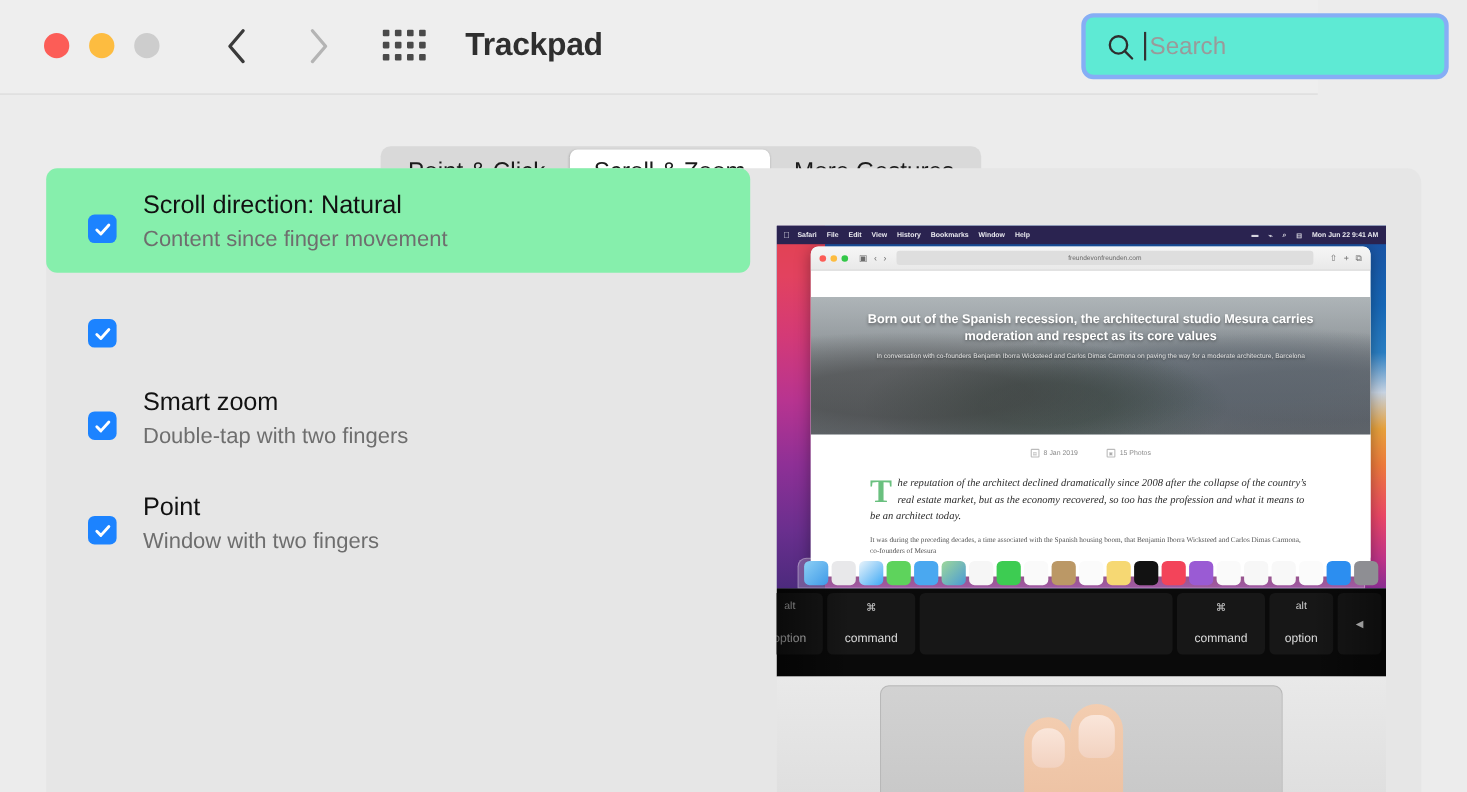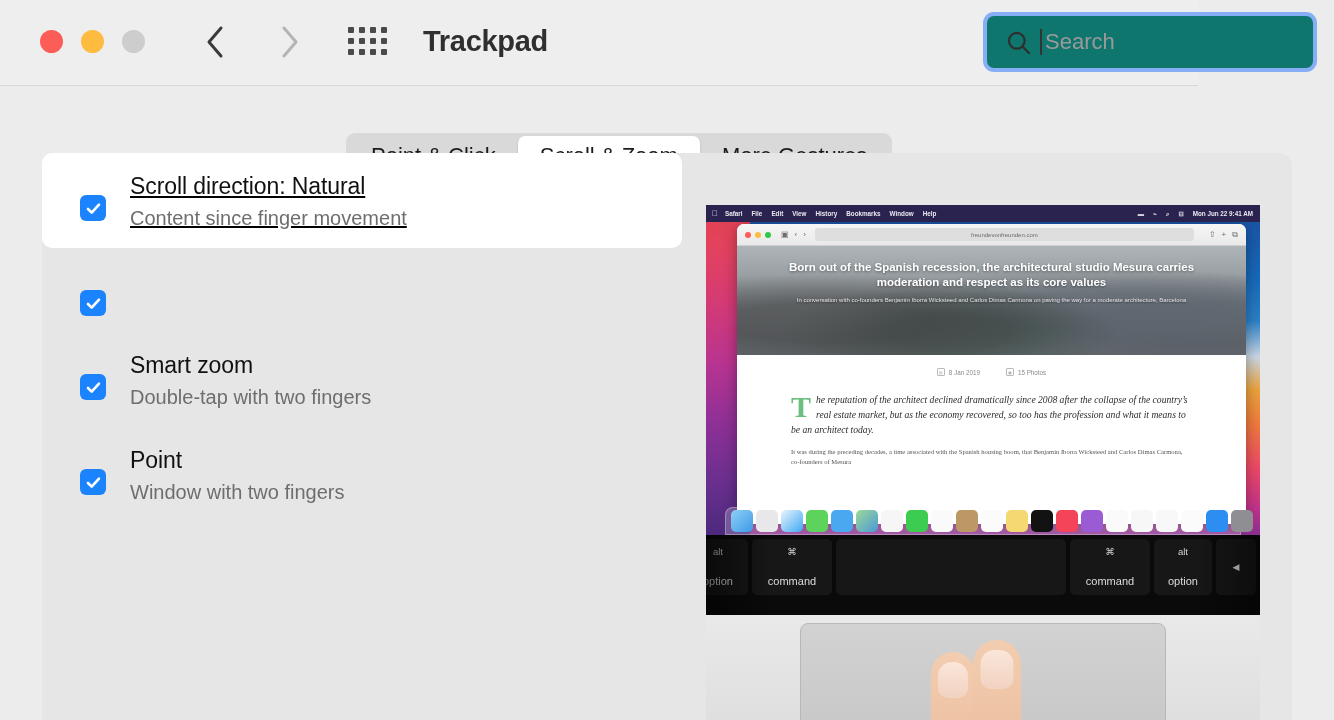--- a/index.html
+++ b/index.html
@@ -41,21 +41,21 @@
     font-size:29px; font-weight:bold; color:#2f2f2f;
     letter-spacing:-0.3px;
   }
 
   
   #search-wrap{
     position:absolute; left:983px; top:12px;
     width:334px; height:60px;
     border-radius:11px;
     border:4px solid #86aef5;
-    background:#0f766e;
+    background:#5eead4;
     display:flex; align-items:center;
     padding-left:18px;
     cursor:text;
   }
   #search-icon{ width:27px; height:27px; flex:none; margin-right:8px; }
   #search-caret{
     width:2px; height:26px; background:#333; margin-right:3px;
   }
   #search-input{
     border:none; outline:none; background:transparent;
@@ -98,21 +98,21 @@
   #options{
     position:absolute; left:0; top:0; width:640px;
   }
   .option-row{
     position:relative;
     display:flex; align-items:flex-start;
     padding:18px 0 16px 38px;
     border-radius:10px;
     cursor:pointer;
   }
-  .option-row.selected{ background:#ffffff;text-decoration:underline; }
+  .option-row.selected{ background:#86efac; }
   .checkbox{
     width:26px; height:26px; border-radius:6px;
     background:#1c83ff; flex:none;
     margin-top:24px; margin-right:24px;
     display:flex; align-items:center; justify-content:center;
   }
   .option-text{ padding-top:0; }
   .option-title{
     font-size:23px; color:#111; line-height:30px;
     letter-spacing:-0.1px;
@@ -188,23 +188,24 @@
   }
   .sf-light{ width:6px; height:6px; border-radius:50%; margin-right:4px; }
   .sf-btn{ font-size:8px; color:#6c6c6c; margin-left:6px; }
   #url-field{
     flex:1; height:13px; margin:0 9px;
     background:#dedede; border-radius:3px;
     display:flex; align-items:center; justify-content:center;
     color:#6a6a6a; font-size:6px;
   }
   #hero{
-    position:relative; height:109px; width:100%;
+    position:relative; height:125px; width:100%;
     background:linear-gradient(180deg,#9aa2a6 0%,#8e9498 40%,#7e858a 100%);
     overflow:hidden;
+    margin-top:24px;
   }
   #hero::before{
     content:""; position:absolute; inset:0;
     background:
       radial-gradient(ellipse at 18% 70%, rgba(60,60,60,.55) 0 18%, transparent 45%),
       radial-gradient(ellipse at 42% 78%, rgba(50,70,60,.5) 0 14%, transparent 40%),
       radial-gradient(ellipse at 72% 60%, rgba(90,100,110,.5) 0 20%, transparent 48%),
       radial-gradient(ellipse at 92% 72%, rgba(70,75,85,.45) 0 18%, transparent 46%),
       linear-gradient(180deg, rgba(190,195,198,.55) 0%, rgba(120,126,130,.2) 45%, rgba(60,64,68,.35) 100%);
   }

